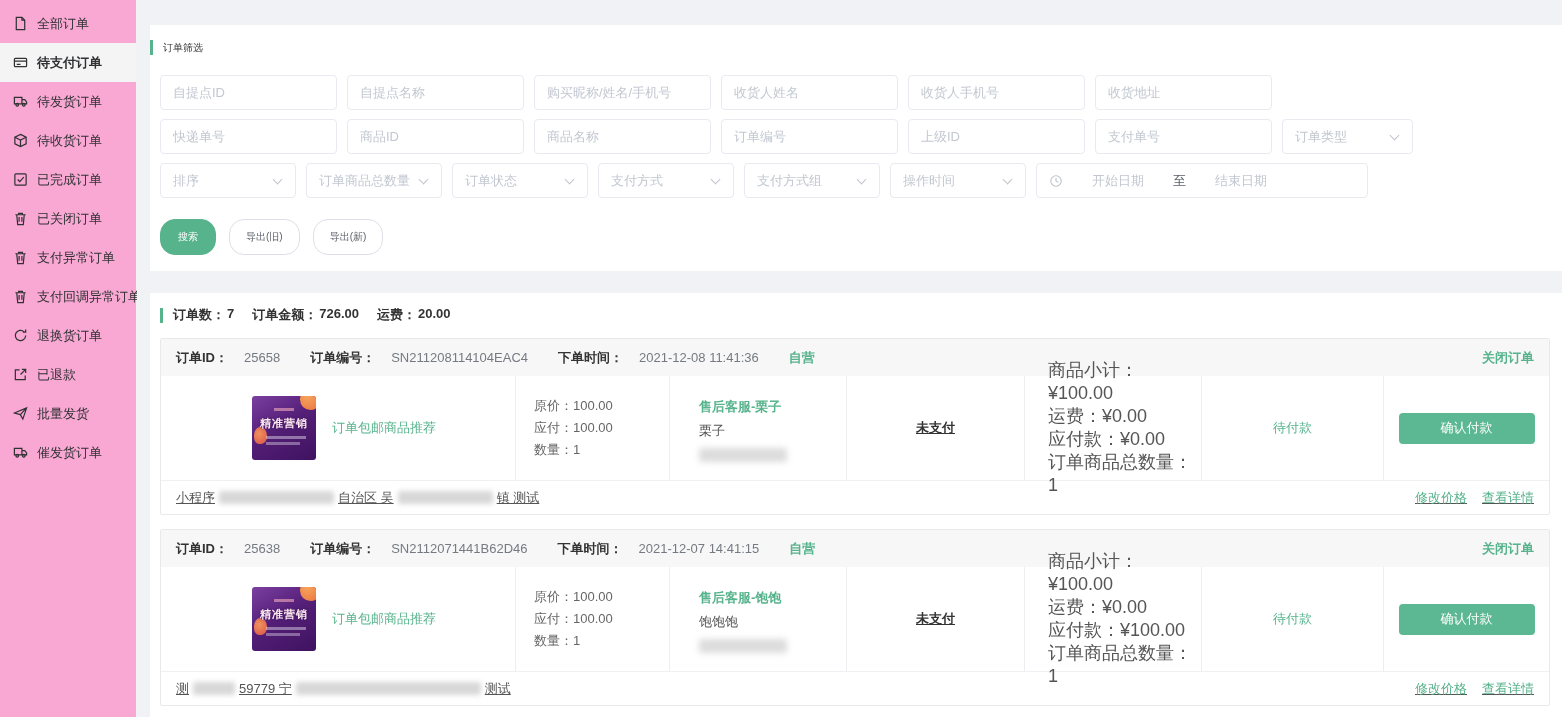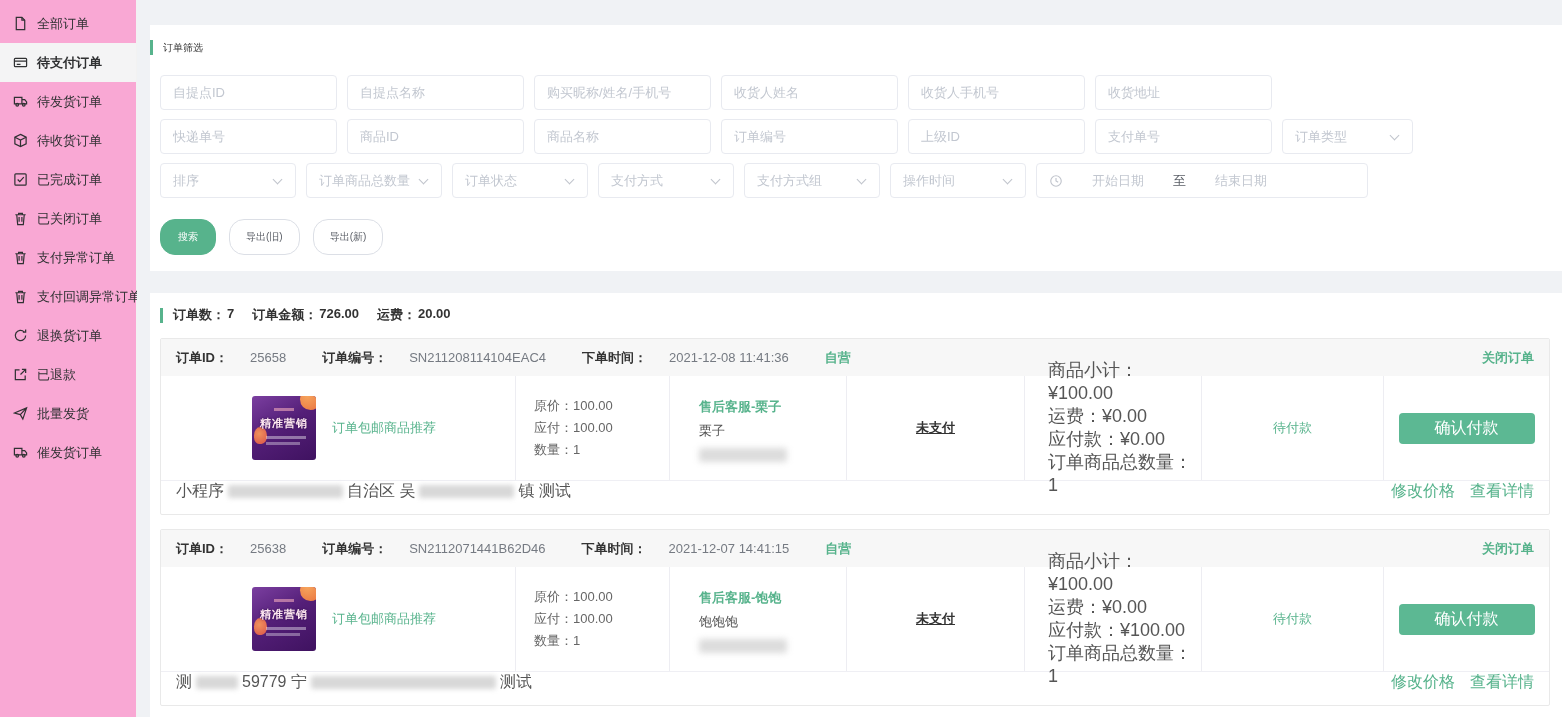--- a/index.html
+++ b/index.html
@@ -45,44 +45,44 @@
   .btn-plain { background:#fff; color:#5a5e66; border:1px solid #dcdfe6; padding:4px 16px; }
 
   
   .orders-panel { margin-top:22px; padding:13px 12px 0 10px; height:455px; }
   .stats { display:flex; align-items:center; font-weight:bold; font-size:13px; color:#333; }
   .stats .sec-bar { margin-right:10px; }
   .stats .pair { margin-right:18px; display:flex; }
   .stats .num { margin-left:2px; }
 
   .order-card { border:1px solid #e9e9e9; border-radius:2px; margin-top:14px; background:#fff; }
-  .card-head { height:37px; background:#f7f7f7; display:flex; align-items:center; padding:0 15px; gap:22px;justify-content:flex-end; }
+  .card-head { height:37px; background:#f7f7f7; display:flex; align-items:center; padding:0 15px; gap:16px;justify-content:flex-end; }
   .card-head .lab { font-weight:bold; color:#333; margin-left:14px; }
   .card-head .lab:first-child { margin-left:0; }
   .card-head .val { color:#757a82; }
   .tag-self { color:#57b38c; font-weight:bold; margin-left:14px; }
   .close-link { margin-left:auto; color:#57b38c; font-weight:bold; cursor:pointer; }
 
   .card-body { display:flex; height:104px; }
   .cb-col { border-left:1px solid #ededf2; display:flex; flex-direction:column; justify-content:center; }
   .col-product { flex:0 0 354px; border-left:none; flex-direction:row; align-items:center; gap:16px; padding-left:12px; }
   .prod-name { color:#57b38c; }
   .col-price { flex:0 0 154px; padding-left:18px; color:#666; line-height:22px; }
   .col-cust { flex:0 0 177px; padding-left:29px; line-height:24px; }
   .cust-service { color:#57b38c; font-weight:bold; }
   .cust-name { color:#555; }
   .col-status { flex:0 0 178px; align-items:center; font-weight:bold; color:#333;text-decoration:underline; }
   .col-summary { flex:0 0 177px; padding-left:23px; color:#555; line-height:23px; font-size:18px; }
   .col-pay { flex:0 0 182px; align-items:center; color:#57b38c; }
   .col-action { flex:1; align-items:center; }
   .btn-confirm { width:136px; height:31px; background:#5cb893; color:#fff; border:none; border-radius:4px;
-    font-size:16px; cursor:pointer; font-family:Liberation Serif, serif; }
-
-  .card-foot { border-top:1px solid #efeff4; height:34px; display:flex; align-items:flex-start;
-    padding:0 15px; font-size:16px; color:#555; }
+    font-size:13px; cursor:pointer; font-family:Liberation Serif, serif; }
+
+  .card-foot { border-top:1px solid #efeff4; height:34px; display:flex; align-items:center;
+    padding:0 15px; font-size:13px; color:#555;text-decoration:underline; }
   .foot-links { margin-left:auto; display:flex; gap:15px; }
   .foot-links span { color:#57b38c; cursor:pointer; }
 
   .blur { display:inline-block; height:13px; background:#d8d8d8; border-radius:2px;
     filter:blur(2.5px); vertical-align:-2px; margin:0 4px; }
   .w115{width:115px} .w95{width:95px} .w42{width:42px} .w185{width:185px}
   .phone-blur { width:88px; height:14px; background:#dcdcdc; border-radius:2px; filter:blur(3px); margin-top:5px; }
 
   
   .prod-img { width:64px; height:64px; border-radius:3px; position:relative; overflow:hidden;

